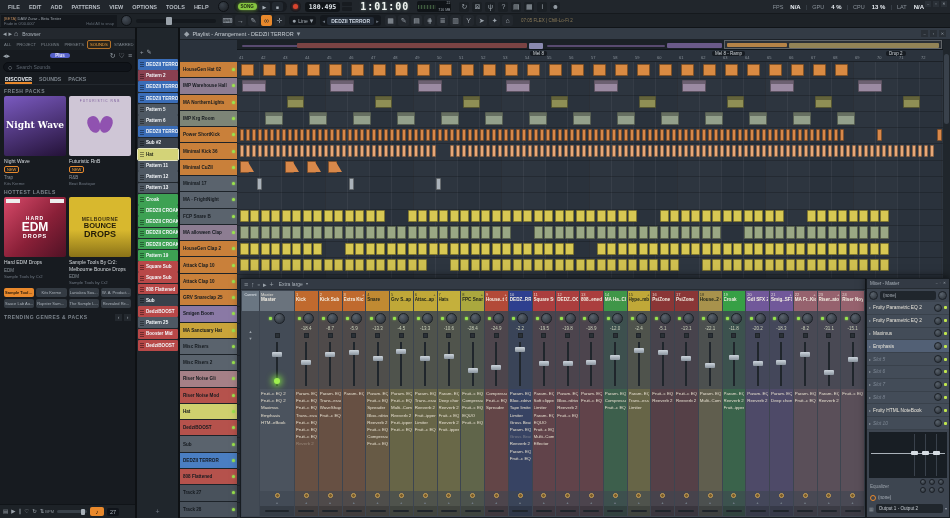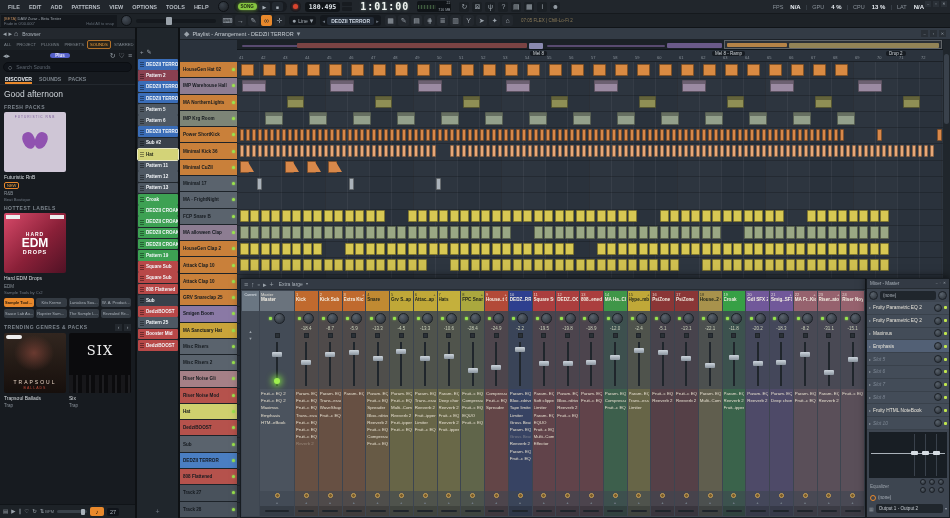--- a/index.html
+++ b/index.html
@@ -360,25 +360,33 @@
     <div id="search-box">
       <span class="ico">○</span>
       <input placeholder="Search Sounds" style="">
     </div>
     <div id="subtabs">
         <span class="subtab active">DISCOVER</span>
         <span class="subtab">SOUNDS</span>
         <span class="subtab">PACKS</span>
       </div>
     <div id="browser-scroll">
-      <div id="greeting">Good afternoon</div>
       <div class="sec-head">
           <span class="sec-title">FRESH PACKS</span>
         </div>
       <div class="cards" id="fresh-cards">
+          <div class="card">
+            <div class="art art-nightwave">
+              <div class="at">Night Wave</div>
+            </div>
+            <div class="card-title">Night Wave</div>
+            <span class="badge-new">NEW</span>
+            <div class="card-genre">Trap</div>
+            <div class="card-author">Kits Kreme</div>
+          </div>
           <div class="card">
             <div class="art art-butterfly">
               <div class="at">FUTURISTIC RNB</div>
               <span class="wing l"></span>
               <span class="wing r"></span>
             </div>
             <div class="card-title">Futuristic RnB</div>
             <span class="badge-new">NEW</span>
             <div class="card-genre">R&amp;B</div>
             <div class="card-author">Beat Boutique</div>
@@ -395,57 +403,50 @@
               <div class="at">
                 <div class="w1">HARD</div>
                 <div class="w2">EDM</div>
                 <div class="w3">DROPS</div>
               </div>
             </div>
             <div class="card-title">Hard EDM Drops</div>
             <div class="card-genre">EDM</div>
             <div class="card-author">Sample Tools by Cr2</div>
           </div>
+          <div class="card">
+            <div class="art art-melb">
+              <div class="at">
+                <div class="w1">MELBOURNE</div>
+                <div class="w2">BOUNCE</div>
+                <div class="w3">DROPS</div>
+              </div>
+            </div>
+            <div class="card-title">Sample Tools By Cr2: Melbourne Bounce Drops</div>
+            <div class="card-genre">EDM</div>
+            <div class="card-author">Sample Tools by Cr2</div>
+          </div>
         </div>
       <div id="chips">
           <span class="chip active">Sample Tools ...</span>
           <span class="chip">Kits Kreme</span>
           <span class="chip">Laniakea Sou...</span>
           <span class="chip">W. A. Product...</span>
           <span class="chip">Sauce Lab Au...</span>
           <span class="chip">Rapster Samp...</span>
           <span class="chip">The Sample L...</span>
           <span class="chip">Revealed Re...</span>
         </div>
       <div class="sec-head">
         <span class="sec-title">TRENDING GENRES &amp; PACKS</span>
         <span class="sec-nav">
             <span class="ico">‹</span>
             <span class="ico">›</span>
           </span>
       </div>
-      <div class="cards" id="trend-cards">
-          <div class="card">
-            <div class="art art-trapsoul">
-              <span class="pill"></span>
-              <div class="at">TRAPSOUL</div>
-              <div class="at2">BALLADS</div>
-            </div>
-            <div class="card-title">Trapsoul Ballads</div>
-            <div class="card-genre">Trap</div>
-          </div>
-          <div class="card">
-            <div class="art art-six">
-              <div class="at">SIX</div>
-              <div class="sky"></div>
-            </div>
-            <div class="card-title">Six</div>
-            <div class="card-genre">Trap</div>
-          </div>
-        </div>
     </div>
     <div id="player-bar">
       <span id="player-icons" style="display:flex;gap:3px;">
           <span class="ico">▤</span>
           <span class="ico">▶</span>
           <span class="ico">∥</span>
           <span class="ico">♡</span>
           <span class="ico">↻</span>
         </span>
       <span id="bpm-ctl">

